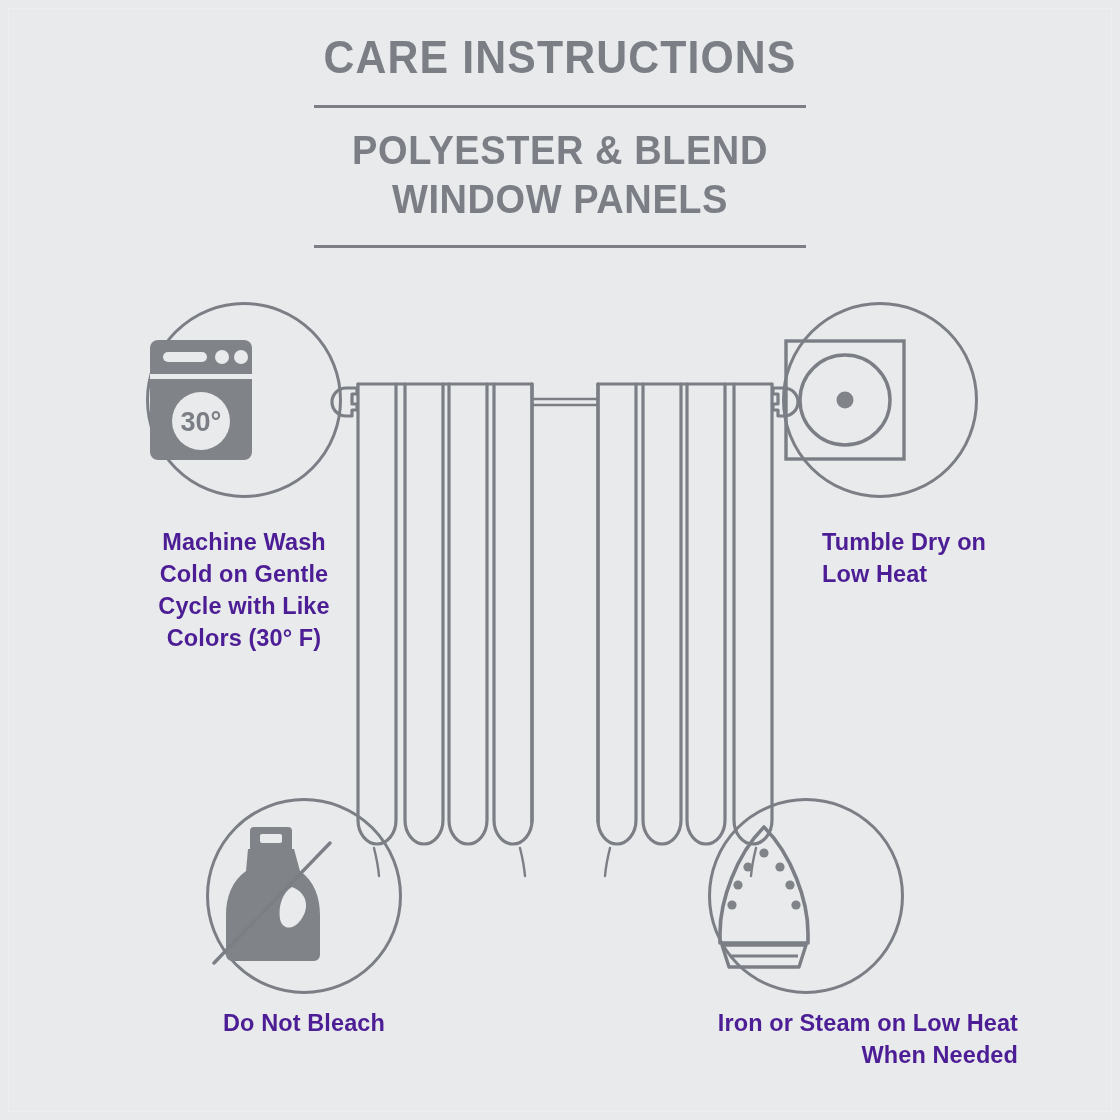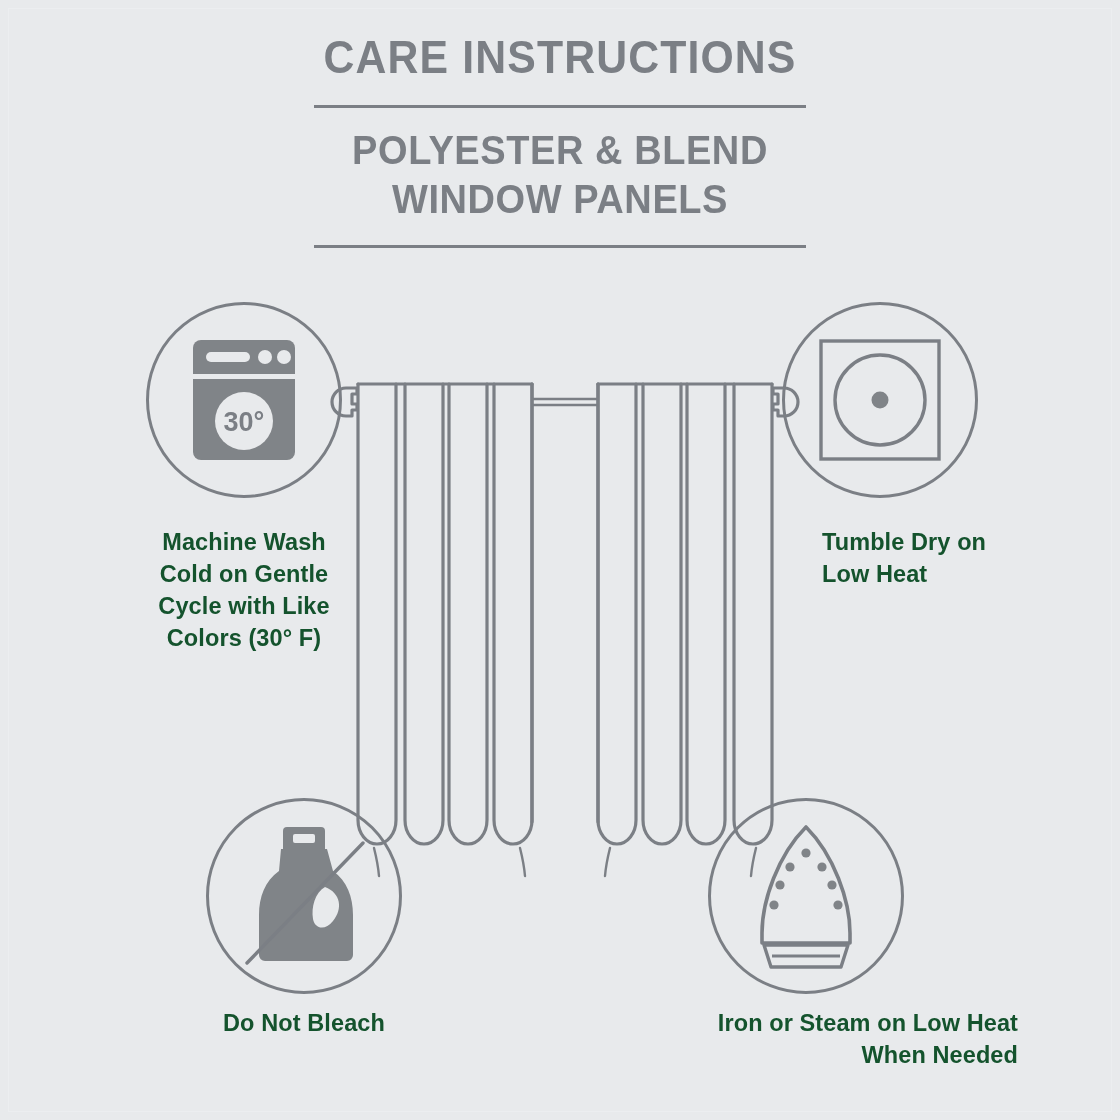--- a/index.html
+++ b/index.html
@@ -87,33 +87,32 @@
     inset: 0;
     border: 3px solid #7b7f85;
     border-radius: 50%;
     box-sizing: border-box;
   }
   .badge .glyph {
     position: absolute;
     inset: 0;
     display: flex;
     align-items: center;
-    justify-content: center;
   }
   #badge-wash  { left: 146px;  top: 302px; }
   #badge-dry   { left: 782px;  top: 302px; }
   #badge-bleach{ left: 206px;  top: 798px; }
   #badge-iron  { left: 708px;  top: 798px; }
 
   
   .caption {
     position: absolute;
     font-size: 23.5px;
     font-weight: bold;
-    color: #14532d;
+    color: #4c1d95;
     line-height: 1.36;
     letter-spacing: 0.1px;
     white-space: pre-line;
   }
   #caption-wash {
     left: 86px;
     top: 527px;
     width: 316px;
     text-align: center;
   }

